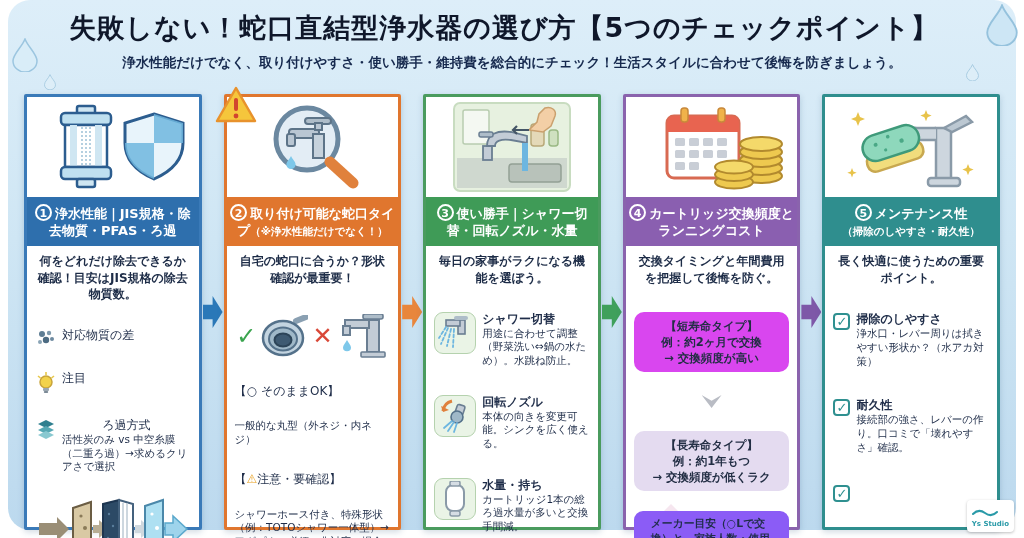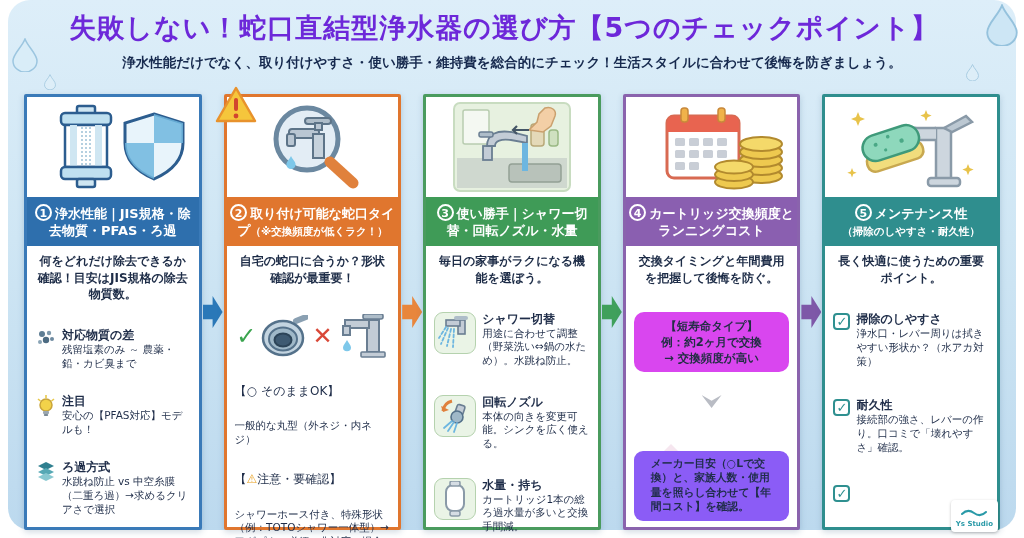--- a/index.html
+++ b/index.html
@@ -15,21 +15,21 @@
     position:absolute; left:8px; top:0px; right:8px; bottom:8px;
     border-radius:22px;
     background:linear-gradient(180deg,#ddeef9 0%, #cfe6f4 45%, #bcd9ee 100%);
   }
   
   .drop { position:absolute; z-index:1; }
 
   .page-title {
     position:absolute; top:10px; left:0; right:16px; z-index:2;
     text-align:center; font-size:27px; font-weight:bold;
-    color:#6d28d9; letter-spacing:1px;
+    color:#0f172a; letter-spacing:1px;
   }
   .page-subtitle {
     position:absolute; top:54px; left:0; right:0; z-index:2;
     text-align:center; font-size:13.5px; font-weight:bold; color:#16294e;
   }
 
   .cards {
     position:absolute; top:94px; left:24px; right:24px; bottom:8px; z-index:2;
     display:flex; align-items:stretch;
   }
@@ -72,21 +72,21 @@
   .head-note { font-size:10.5px; font-weight:bold; }
   .card-body { flex:1 1 auto; padding:7px 8px 6px; display:flex; flex-direction:column;gap:20px; }
   .lead {
     font-size:12px; font-weight:bold; text-align:center;
     line-height:1.35; margin-bottom:6px; color:#1d2c47;
   }
 
   
   .itm { display:flex; gap:5px; margin-bottom:4px; align-items:flex-start; }
   .itm-ic { flex:0 0 22px; display:flex; justify-content:center; padding-top:1px; }
-  .itm-tt { font-size:12px; font-weight:bold; line-height:1.25; }
+  .itm-tt { font-size:12px; font-weight:normal; line-height:1.25;text-align:center; }
   .itm-ds { font-size:10.5px; line-height:1.3; }
 
   
   .fit-row { display:flex; align-items:center; justify-content:center; gap:4px; margin:2px 0 6px; }
   .mark { font-weight:bold; font-size:24px; line-height:1; }
   .mark-ok { color:#3aa44e; } .mark-ng { color:#d94838; }
   .blk-tt { font-size:12px; font-weight:normal; line-height:1.3; }
   .blk-ds { font-size:10.5px; line-height:1.32; margin-bottom:5px; }
   .warn-glyph { color:#e8a020; }
   .callout {
@@ -139,23 +139,23 @@
   .chk-box {
     flex:0 0 17px; height:17px; background:#fff;
     border:2.5px solid #2f9090; border-radius:4px;
     color:#2f9090; font-weight:bold; font-size:13px; line-height:13px;
     text-align:center; margin-top:1px;
   }
   .chk-tt { font-size:12px; font-weight:bold; line-height:1.3; }
   .chk-ds { font-size:10.5px; line-height:1.32; }
 
   .watermark {
-    position:absolute; right:26px; bottom:6px; z-index:6;
+    position:absolute; right:10px; bottom:6px; z-index:6;
     background:#fff; border-radius:4px; padding:2px 5px 3px;
-    box-shadow:0 1px 3px rgba(0,0,0,.25); text-align:center;
+    box-shadow:0 1px 3px rgba(0,0,0,.25); 
   }
   .wm-text { font-size:7px; font-weight:bold; color:#2a9aa8; line-height:1.1; }
 
   .diagram-wrap { margin-top:auto; display:flex; justify-content:center; }
 </style>
 </head>
 <body>
 
 <div class="bg-panel"></div>
 
@@ -204,50 +204,48 @@
           <svg width="20" height="18" viewBox="0 0 20 18">
               <circle cx="6" cy="5" r="3" fill="#5e7d94"></circle>
               <circle cx="13" cy="4" r="2.2" fill="#7e99ac"></circle>
               <circle cx="10" cy="11" r="3.2" fill="#4c6b82"></circle>
               <circle cx="16" cy="10" r="2" fill="#6d8aa0"></circle>
               <circle cx="4" cy="13" r="2" fill="#8aa4b6"></circle>
             </svg>
         </span>
         <div>
           <div class="itm-tt">対応物質の差</div>
-          <div class="itm-ds">残留塩素のみ ～ 農薬・鉛・カビ臭まで</div>
         </div>
       </div>
       <div class="itm">
         <span class="itm-ic">
           <svg width="20" height="22" viewBox="0 0 20 22">
               <line x1="10" y1="0" x2="10" y2="3" stroke="#e8c84a" stroke-width="1.6"></line>
               <line x1="2" y1="4" x2="4.5" y2="6" stroke="#e8c84a" stroke-width="1.6"></line>
               <line x1="18" y1="4" x2="15.5" y2="6" stroke="#e8c84a" stroke-width="1.6"></line>
               <circle cx="10" cy="10" r="6" fill="#f2d24a" stroke="#c8a43a" stroke-width="1.5"></circle>
               <rect x="7" y="16" width="6" height="3" rx="1" fill="#9aa6b0"></rect>
               <rect x="7.8" y="19" width="4.4" height="2" rx="1" fill="#7c8a96"></rect>
             </svg>
         </span>
         <div>
           <div class="itm-tt">注目</div>
-          <div class="itm-ds">安心の【PFAS対応】モデルも！</div>
         </div>
       </div>
       <div class="itm">
         <span class="itm-ic">
           <svg width="20" height="20" viewBox="0 0 20 20">
               <path d="M10 1 18 5 10 9 2 5Z" fill="#2f7f8f"></path>
               <path d="M10 7 18 11 10 15 2 11Z" fill="#56a8b4"></path>
               <path d="M10 12 18 16 10 20 2 16Z" fill="#88c8d0"></path>
             </svg>
         </span>
         <div>
           <div class="itm-tt">ろ過方式</div>
-          <div class="itm-ds">水跳ね防止 vs 中空糸膜（二重ろ過）→求めるクリアさで選択</div>
+          <div class="itm-ds">活性炭のみ vs 中空糸膜（二重ろ過）→求めるクリアさで選択</div>
         </div>
       </div>
       <div class="diagram-wrap">
         <svg width="152" height="62" viewBox="0 0 152 62">
           <polygon points="2,25 20,25 20,19 32,31 20,43 20,37 2,37" fill="#9a8e76"></polygon>
           <polygon points="36,10 54,4 54,56 36,62" fill="#d9c9a4" stroke="#6b5d44" stroke-width="2"></polygon>
           <circle cx="44" cy="18" r="1.6" fill="#8a7a58"></circle>
             <circle cx="48" cy="30" r="2" fill="#8a7a58"></circle>
             <circle cx="42" cy="42" r="1.6" fill="#8a7a58"></circle>
             <circle cx="49" cy="50" r="1.4" fill="#8a7a58"></circle>
@@ -287,21 +285,21 @@
         <rect x="52" y="28" width="30" height="9" rx="3" fill="#b9c6d2" stroke="#5d7488" stroke-width="2"></rect>
         <rect x="50" y="33" width="8" height="12" rx="2" fill="#b9c6d2" stroke="#5d7488" stroke-width="2"></rect>
         <rect x="76" y="33" width="11" height="24" fill="#c6d2dc" stroke="#5d7488" stroke-width="2"></rect>
         <rect x="68" y="17" width="26" height="6" rx="3" fill="#aebdc9" stroke="#5d7488" stroke-width="2"></rect>
         <rect x="78" y="22" width="7" height="7" fill="#b9c6d2" stroke="#5d7488" stroke-width="2"></rect>
         <path d="M54 55 c1.6 3.5 4.6 5.8 4.6 8.6 a4.6 4.4 0 1 1 -9.2 0 C49.4 60.8 52.4 58.5 54 55Z" fill="#7ec8ea"></path>
         <line x1="93" y1="61" x2="116" y2="82" stroke="#e0813c" stroke-width="11" stroke-linecap="round"></line>
       </svg>
     </div>
     <div class="card-head">
-      <span class="num">2</span><span>取り付け可能な蛇口タイプ</span><span class="head-note">（※交換頻度が低くラク！）</span>
+      <span class="num">2</span><span>取り付け可能な蛇口タイプ</span><span class="head-note">（※浄水性能だけでなく！）</span>
     </div>
     <div class="card-body">
       <div class="lead">自宅の蛇口に合うか？形状確認が最重要！</div>
       <div class="fit-row">
         <span class="mark mark-ok">✓</span>
         <svg width="48" height="42" viewBox="0 0 48 42">
           <path d="M36 6 46 2" stroke="#8aa0b2" stroke-width="6" stroke-linecap="round"></path>
           <ellipse cx="23" cy="23" rx="20" ry="17" fill="#c3d4e0" stroke="#54718a" stroke-width="2.5"></ellipse>
           <ellipse cx="23" cy="24" rx="14" ry="11.5" fill="#9fb8c8" stroke="#54718a" stroke-width="2"></ellipse>
           <ellipse cx="23" cy="25" rx="8.5" ry="6.5" fill="#3e5a72" stroke="#2c4458" stroke-width="2"></ellipse>
@@ -439,20 +437,23 @@
     </div>
     <div class="card-head">
       <span class="num">4</span><span>カートリッジ交換頻度とランニングコスト</span>
     </div>
     <div class="card-body">
       <div class="lead">交換タイミングと年間費用を把握して後悔を防ぐ。</div>
       <div class="box box-short">【短寿命タイプ】
 例：約2ヶ月で交換
 → 交換頻度が高い</div>
       <div class="down-ar"></div>
+      <div class="box box-long">【長寿命タイプ】
+例：約1年もつ
+→ 交換頻度が低くラク</div>
       <div class="box-note">メーカー目安（○Lで交換）と、家族人数・使用量を照らし合わせて【年間コスト】を確認。</div>
     </div>
   </div>
 
   <div class="gap-arrow ga4"></div>
 
   <div class="card c5">
     <div class="card-illus">
       <svg width="150" height="90" viewBox="0 0 150 90">
         <rect x="100" y="26" width="15" height="52" fill="#cdd6de" stroke="#8a9aa8" stroke-width="2.5"></rect>

